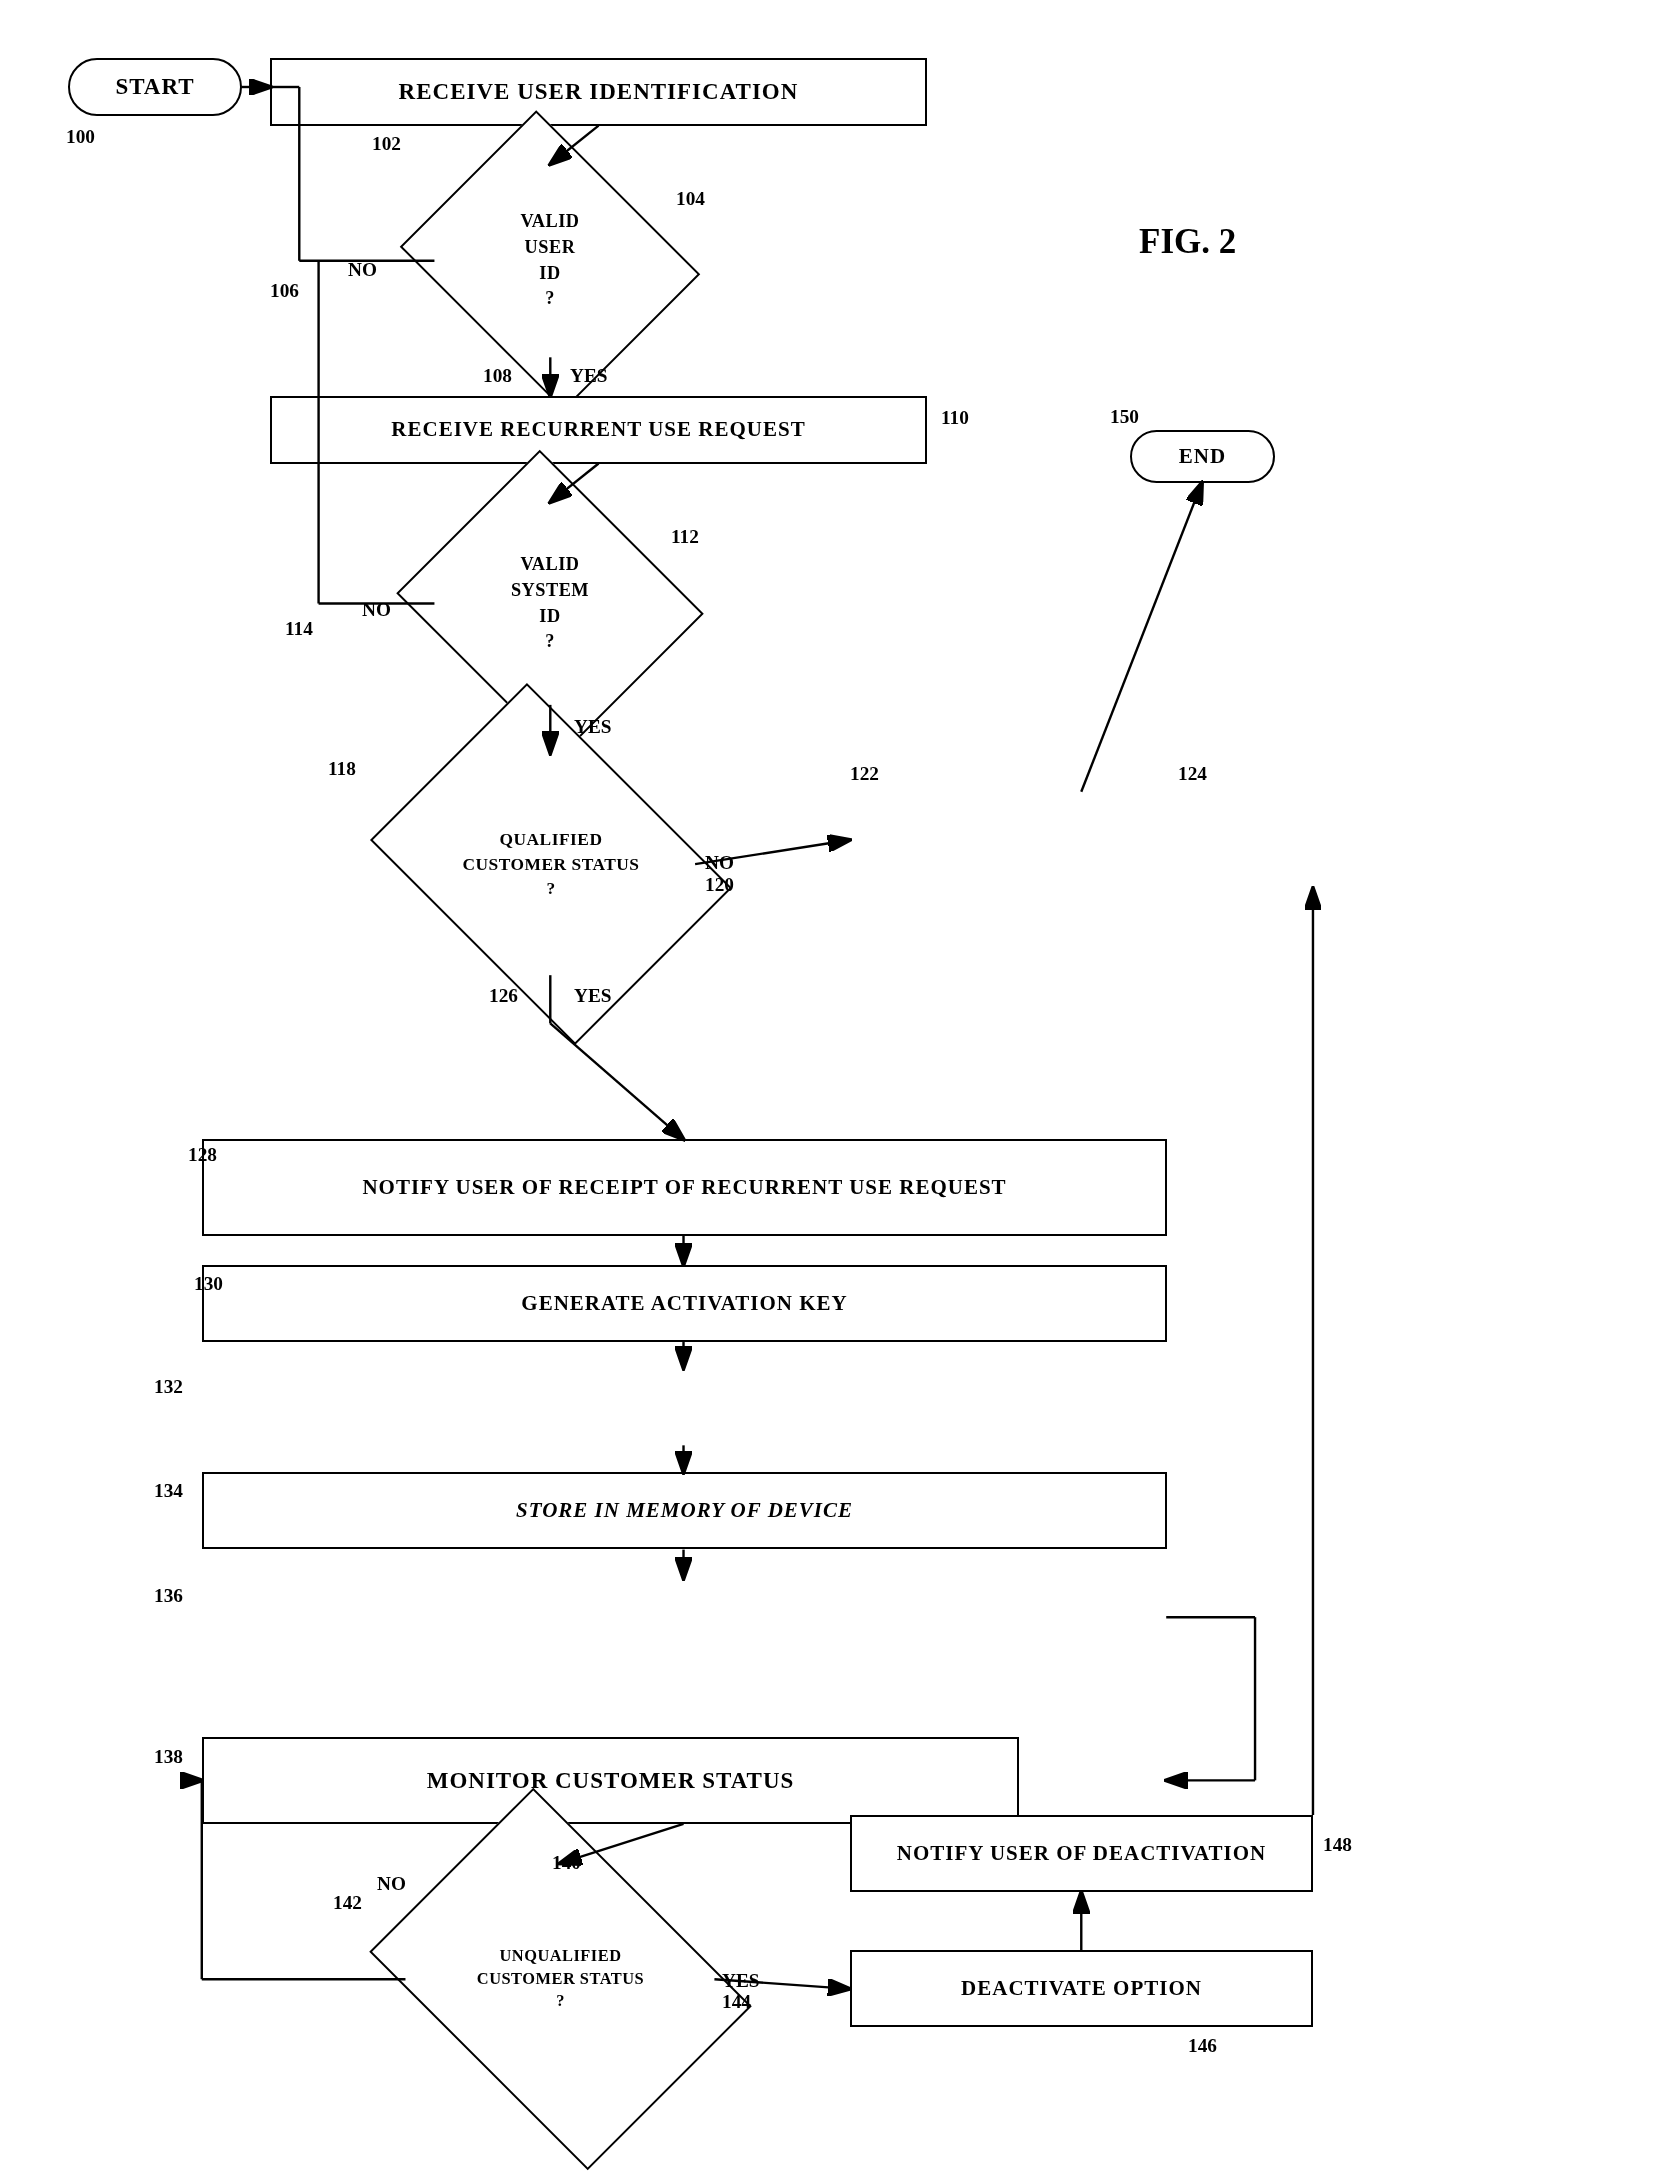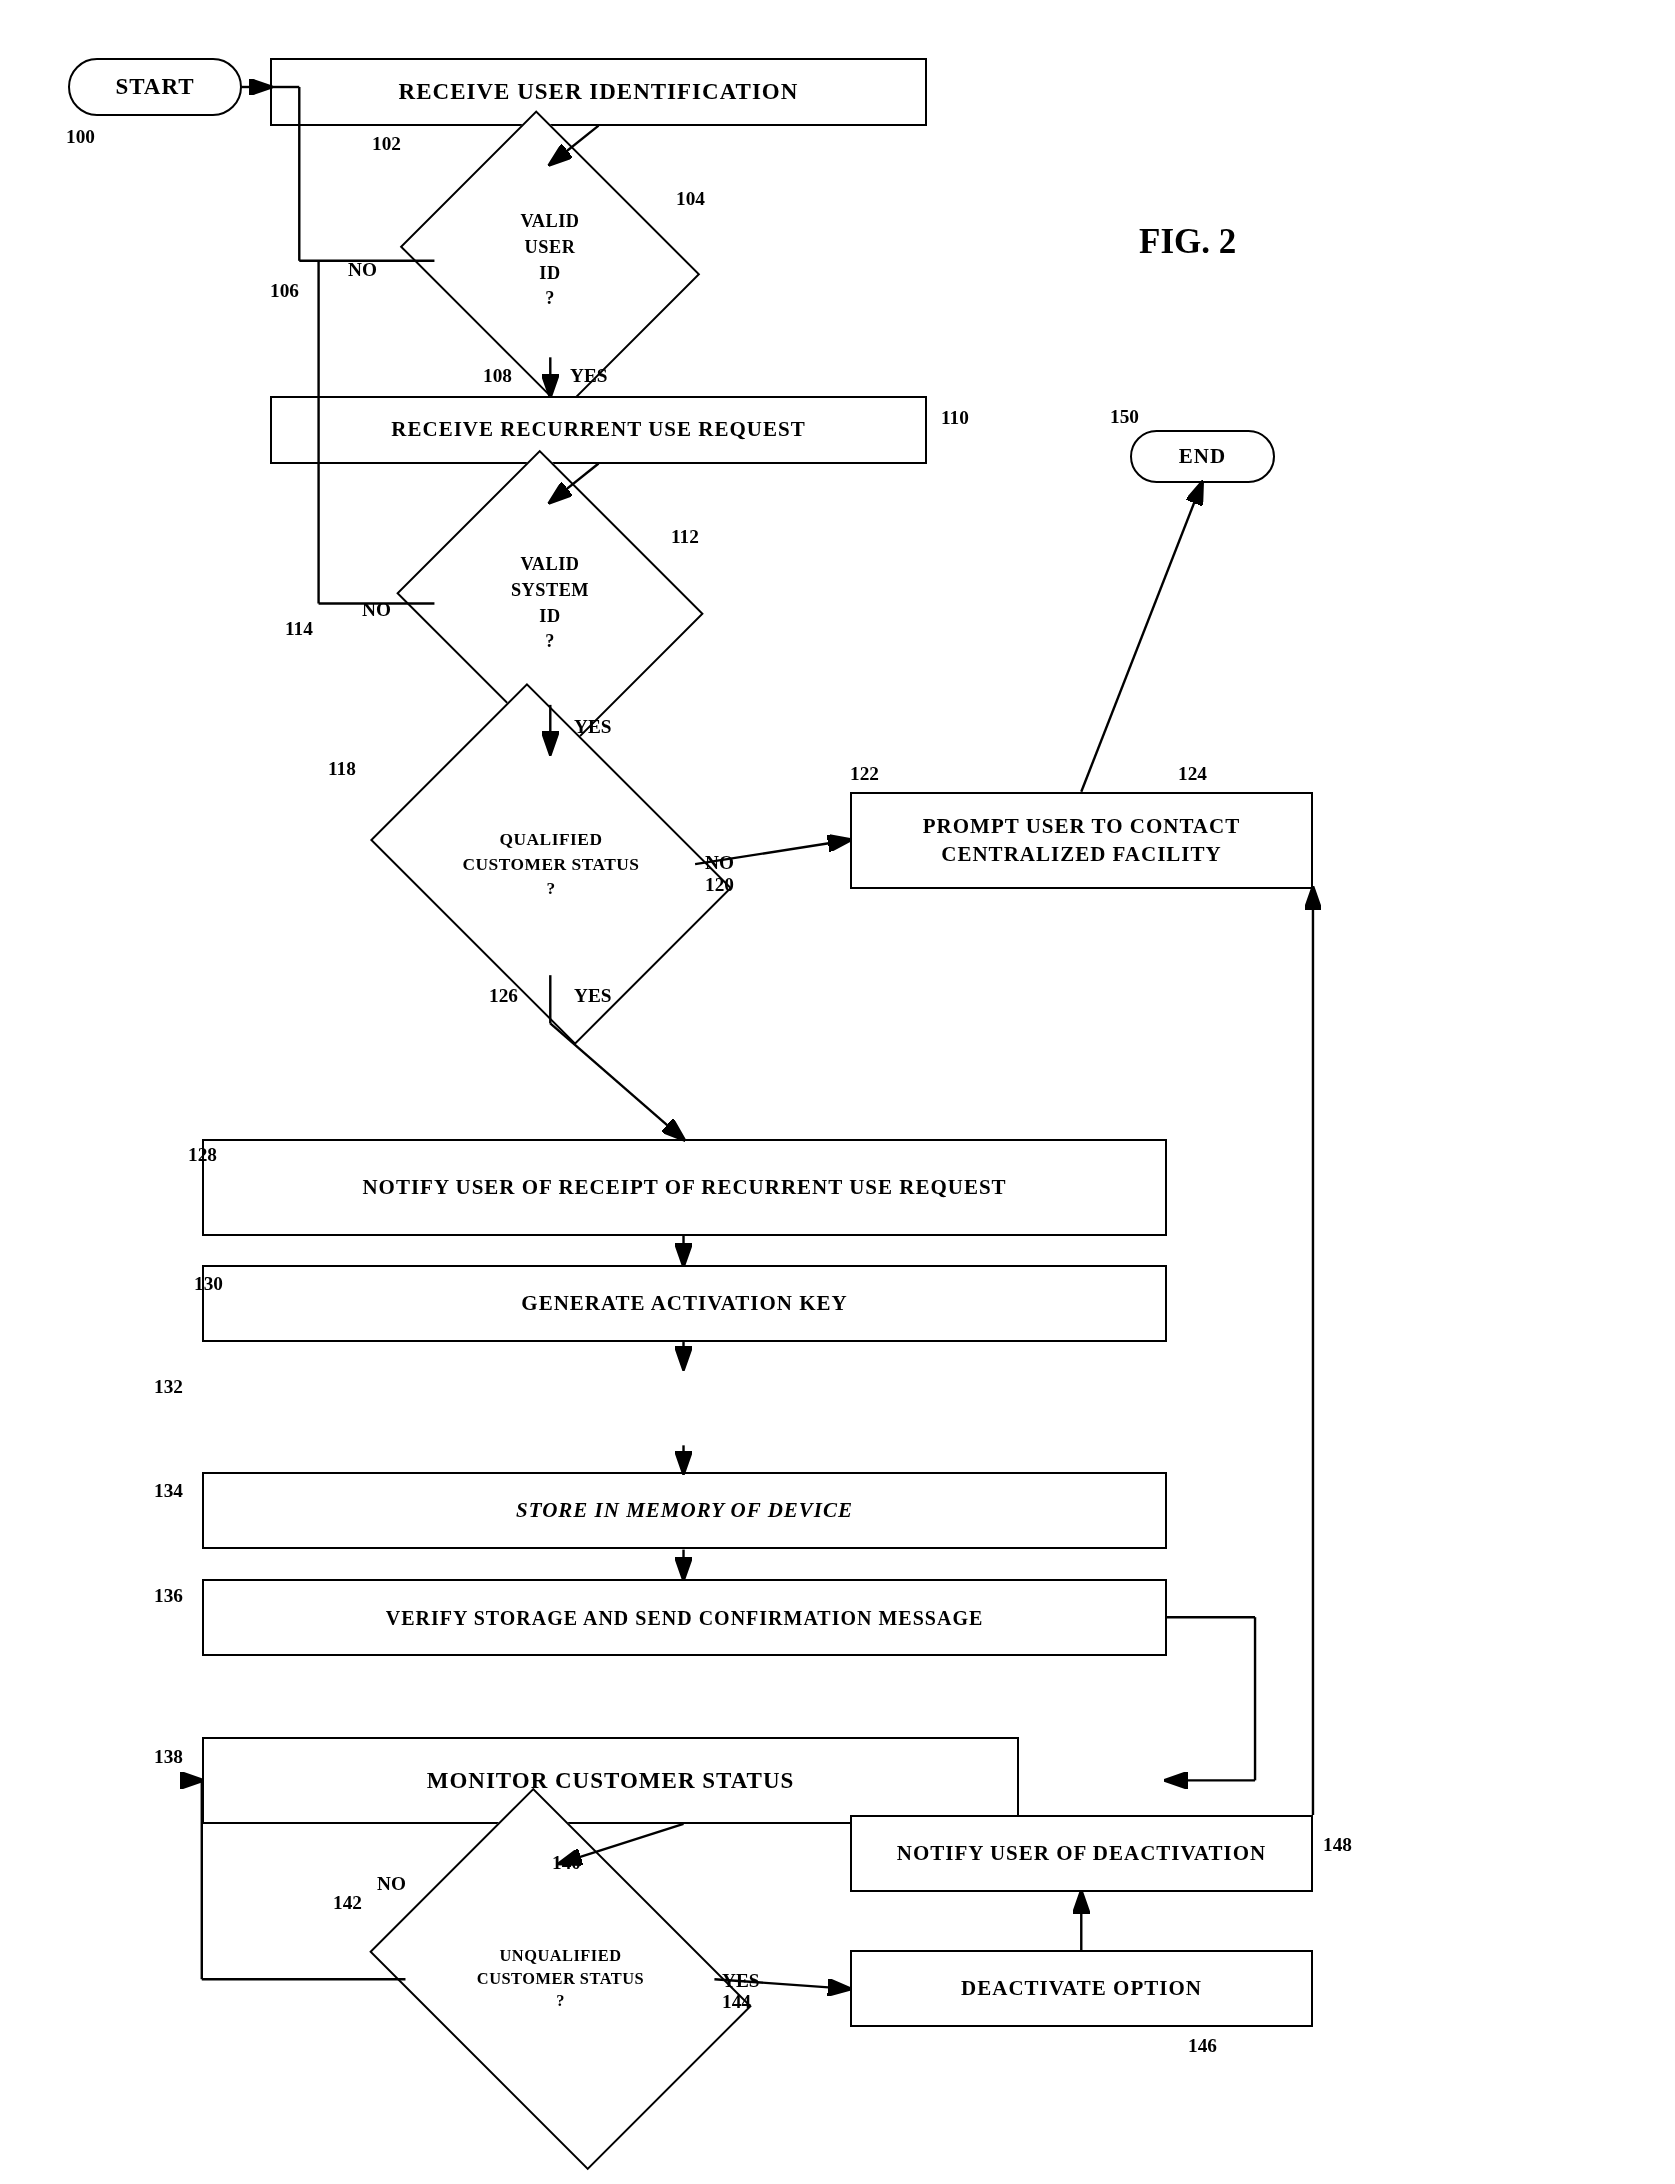--- a/index.html
+++ b/index.html
@@ -195,24 +195,20 @@
     <span>120</span>
   </div>
 
   <div class="fc-label" style="left:574px; top:985px;">
     <span>YES</span>
   </div>
   <div class="fc-label" style="left:489px; top:985px;">
     <span>126</span>
   </div>
 
-  <div class="fc-box" style="left:850px; top:792px; width:463px; height:97px; font-size:21px;">
-    <span>PROMPT USER TO CONTACT
-CENTRALIZED FACILITY</span>
-  </div>
 
   <div class="fc-label" style="left:850px; top:763px;">
     <span>122</span>
   </div>
 
   <div class="fc-label" style="left:1178px; top:763px;">
     <span>124</span>
   </div>
 
   <div class="fc-box" style="left:202px; top:1139px; width:965px; height:97px; font-size:21px;">
@@ -237,23 +233,20 @@
   </div>
 
   <div class="fc-box" style="left:202px; top:1472px; width:965px; height:77px; font-size:21px;font-style:italic;">
     <span>STORE IN MEMORY OF DEVICE</span>
   </div>
 
   <div class="fc-label" style="left:154px; top:1480px;">
     <span>134</span>
   </div>
 
-  <div class="fc-box" style="left:202px; top:1579px; width:965px; height:77px; font-size:20px;">
-    <span>VERIFY STORAGE AND SEND CONFIRMATION MESSAGE</span>
-  </div>
 
   <div class="fc-label" style="left:154px; top:1585px;">
     <span>136</span>
   </div>
 
   <div class="fc-box" style="left:202px; top:1737px; width:817px; height:87px; font-size:23px;align-items:center;">
     <span>MONITOR  CUSTOMER  STATUS</span>
   </div>
 
   <div class="fc-label" style="left:154px; top:1746px;">

